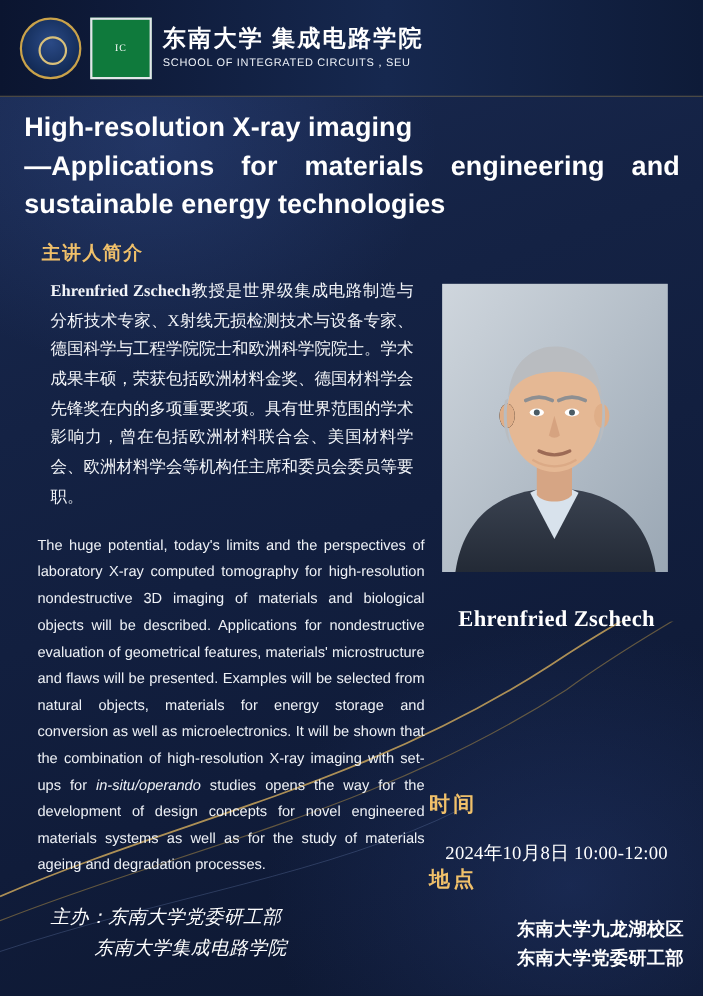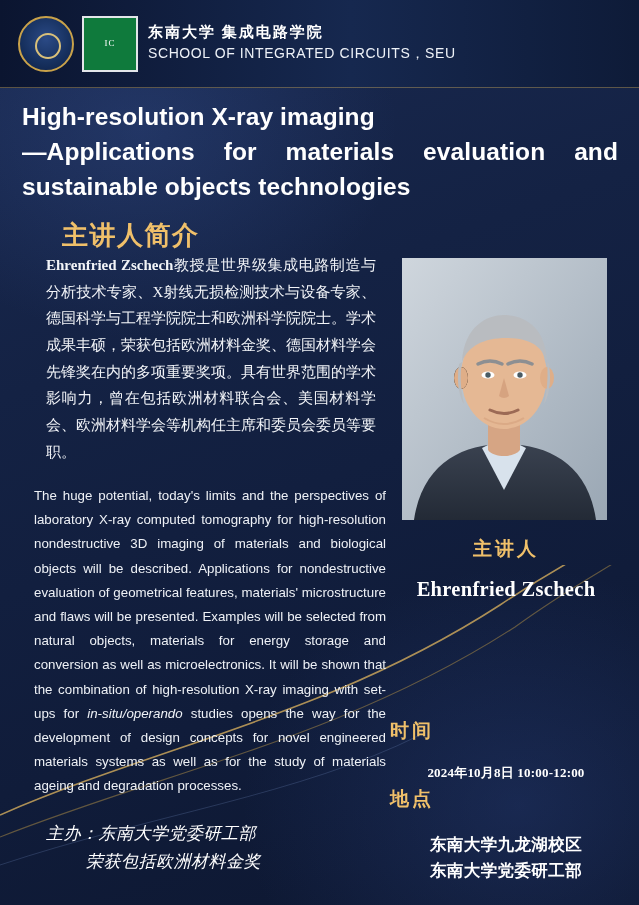--- a/index.html
+++ b/index.html
@@ -98,28 +98,28 @@
     text-align: center;
     line-height: 1.05;
   }
   .uni-names {
     margin-left: 10px;
     color: #ffffff;
     flex: 0 0 auto;
   }
   .uni-cn {
     font-family: "Liberation Serif", serif;
-    font-size: 15px;
+    font-size: 21px;
     font-weight: bold;
     letter-spacing: 2px;
     line-height: 1.15;
     white-space: nowrap;
   }
   .uni-en {
-    font-size: 14px;
+    font-size: 10px;
     letter-spacing: 0.6px;
     margin-top: 3px;
     white-space: nowrap;
     color: #eef2f8;
   }
   .series {
     margin-left: auto;
     color: #f3c96b;
     font-family: "Liberation Serif", serif;
     font-size: 19px;
@@ -144,24 +144,23 @@
   }
   .title .l1 { display: block; text-align: left; }
   .title .l2 { display: block; text-align: justify; text-align-last: justify; }
   .title .l3 { display: block; }
 
   
   .sec-head {
     position: absolute;
     color: #f0c06a;
     font-family: Liberation Serif, serif;
-    font-size: 26px;
+    font-size: 17px;
     font-weight: bold;
     letter-spacing: 1.5px;
-    margin-left: 24px;
   }
   #bio-head { left: 38px; top: 218px; }
   #talk-head { left: 38px; top: 446px; }
 
   
   .bio {
     position: absolute;
     left: 46px;
     top: 252px;
     width: 330px;
@@ -221,38 +220,38 @@
     font-family: "Liberation Serif", serif;
     font-size: 20.5px;
     font-weight: bold;
     margin-top: 16px;
     letter-spacing: 0.3px;
   }
   .time-label { margin-top: 0; }
   .time-val {
     color: #ffffff;
     font-family: "Liberation Serif", serif;
-    font-size: 13px;
-    font-weight: bold;
+    font-size: 17px;
+    font-weight: normal;
     margin-top: 12px;
     letter-spacing: 0.2px;
   }
   .place-val {
     color: #ffffff;
     font-family: "Liberation Serif", serif;
     font-size: 16.5px;
     font-weight: bold;
     line-height: 1.55;
     margin-top: 12px;
     letter-spacing: 0.4px;
   }
   #time-head { position: absolute; left: 390px; top: 718px; width: 232px; text-align: left; }
   #time-value { position: absolute; left: 390px; top: 752px; width: 232px; text-align: center; }
   #place-head { position: absolute; left: 390px; top: 786px; width: 232px; text-align: left; }
-  #place-value { position: absolute; left: 390px; top: 820px; width: 232px; text-align: center; }
+  #place-value { position: absolute; left: 390px; top: 820px; width: 232px; text-align: right; }
 
   
   .organizers {
     position: absolute;
     left: 46px;
     top: 820px;
     color: #ffffff;
     font-family: "Liberation Serif", serif;
     font-size: 17px;
     line-height: 1.65;
@@ -283,22 +282,22 @@
       </div>
     </div>
     <div class="uni-names">
       <div class="uni-cn">东南大学 集成电路学院</div>
       <div class="uni-en">SCHOOL OF INTEGRATED CIRCUITS，SEU</div>
     </div>
   </div>
 
   <div class="title">
     <span class="l1">High-resolution X-ray imaging</span>
-    <span class="l2">—Applications  for  materials  evaluation  and</span>
-    <span class="l3">sustainable objects technologies</span>
+    <span class="l2">—Applications  for  materials  engineering  and</span>
+    <span class="l3">sustainable energy technologies</span>
   </div>
 
   <div class="sec-head" id="bio-head">主讲人简介</div>
   <div class="bio">
     <b>Ehrenfried Zschech</b><span>教授是世界级集成电路制造与分析技术专家、X射线无损检测技术与设备专家、德国科学与工程学院院士和欧洲科学院院士。学术成果丰硕，荣获包括欧洲材料金奖、德国材料学会先锋奖在内的多项重要奖项。具有世界范围的学术影响力，曾在包括欧洲材料联合会、美国材料学会、欧洲材料学会等机构任主席和委员会委员等要职。</span>
   </div>
 
   <div class="abstract"><span>The huge potential, today's limits and the perspectives of laboratory X-ray computed tomography for high-resolution nondestructive 3D imaging of materials and biological objects will be described. Applications for nondestructive evaluation of geometrical features, materials' microstructure and flaws will be presented. Examples will be selected from natural objects, materials for energy storage and conversion as well as microelectronics. It will be shown that the combination of high-resolution X-ray imaging with set-ups for </span><i>in-situ/operando</i><span> studies opens the way for the development of design concepts for novel engineered materials systems as well as for the study of materials ageing and degradation processes.</span></div>
 
   <div class="portrait">
@@ -341,31 +340,30 @@
 
       <path d="M102 120 L97 138 q 5 4 10 0 Z" fill="#d49f7c" opacity="0.85"></path>
 
       <path d="M88 152 q 14 7 28 0" stroke="#9c6a55" stroke-width="3" fill="none" stroke-linecap="round"></path>
 
       <path d="M82 160 q 20 12 40 0" stroke="#d3a07d" stroke-width="2" fill="none" opacity="0.6"></path>
     </svg>
   </div>
 
   <div class="rcol">
-    <div class="label-cn">主讲人</div>
     <div class="speaker-name">Ehrenfried Zschech</div>
   </div>
 
   <div class="label-cn time-label" id="time-head">时间</div>
   <div class="time-val" id="time-value">2024年10月8日 10:00-12:00</div>
 
   <div class="label-cn" id="place-head">地点</div>
   <div class="place-val" id="place-value">
     <div>东南大学九龙湖校区</div>
     <div>东南大学党委研工部</div>
   </div>
 
   <div class="organizers">
     <div>主办：东南大学党委研工部</div>
-    <div class="line2">荣获包括欧洲材料金奖</div>
+    <div class="line2">东南大学集成电路学院</div>
   </div>
 
 </div>
 
 </body></html>

